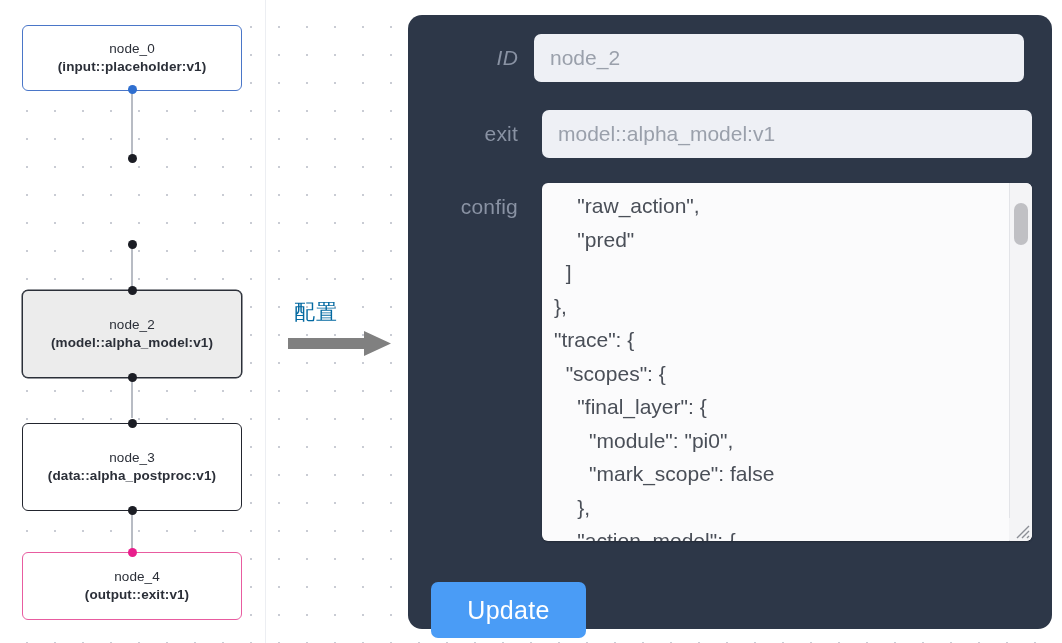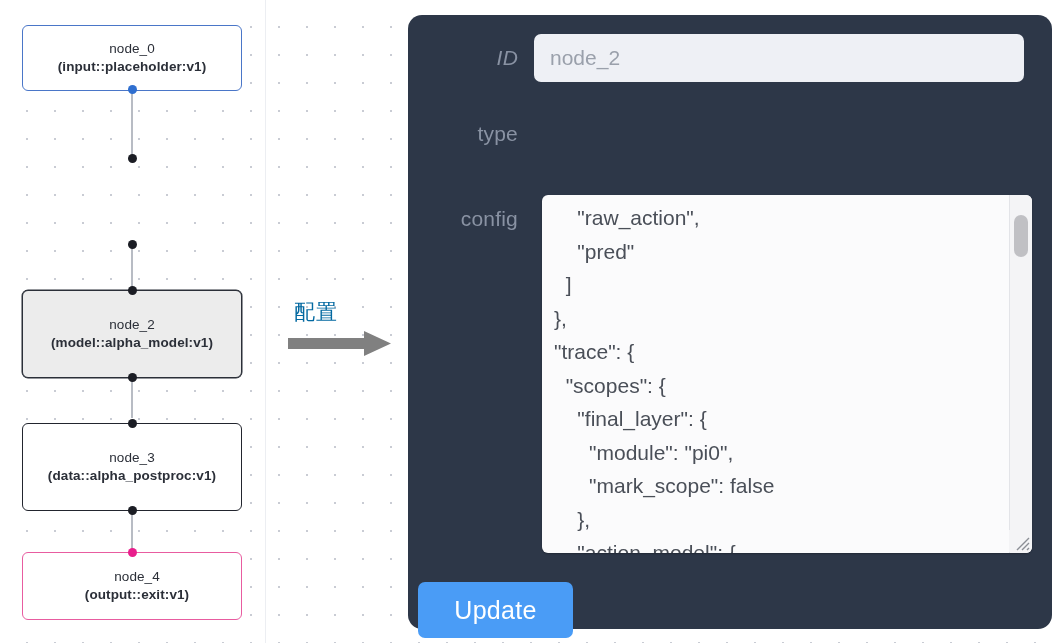--- a/index.html
+++ b/index.html
@@ -123,21 +123,21 @@
   }
 
   #row-id { left: 0; top: 19px; width: 644px; }
   #row-id .field-label { width: 110px; margin-right: 16px; line-height: 48px; font-style: italic; }
   #row-id .text-input { width: 490px; height: 48px; line-height: 48px; }
 
   #row-type { left: 0; top: 95px; width: 644px; }
   #row-type .field-label { width: 110px; margin-right: 24px; line-height: 48px; }
   #row-type .text-input { width: 490px; height: 48px; line-height: 48px; }
 
-  #row-config { left: 0; top: 180px; width: 644px; }
+  #row-config { left: 0; top: 168px; width: 644px; }
   #row-config .field-label { width: 110px; margin-right: 24px; line-height: 48px; }
 
   #config-area {
     position: relative;
     width: 490px;
     height: 358px;
     background: #fbfbfc;
     border-radius: 6px;
     overflow: hidden;
     box-shadow: 0 1px 2px rgba(0,0,0,.25);
@@ -178,21 +178,21 @@
   #config-resize {
     position: absolute;
     right: 1px; bottom: 1px;
     width: 22px; height: 22px;
     background: #f4f4f6;
   }
   #config-resize svg { display:block; }
 
   #update-button {
     position: absolute;
-    left: 10px;
+    left: 23px;
     top: 567px;
     width: 155px;
     height: 56px;
     background: #4a9cf6;
     color: #ffffff;
     border: none;
     border-radius: 7px;
     font-size: 25px;
     font-family: "Liberation Sans", "DejaVu Sans", sans-serif;
     letter-spacing: 0.3px;
@@ -253,21 +253,22 @@
   </div>
 
   <div id="inspector">
 
     <div class="field-row" id="row-id">
       <div class="field-label">ID</div>
       <input class="text-input" id="id-input" type="text" value="node_2" style="">
     </div>
 
     <div class="field-row" id="row-type">
-      <div class="field-label">type</div>
+      <div class="field-label">exit</div>
+      <input class="text-input" id="type-input" type="text" value="model::alpha_model:v1" style="">
     </div>
 
     <div class="field-row" id="row-config">
       <div class="field-label">config</div>
       <div id="config-area">
         <textarea id="config-text" spellcheck="false" style="">    "raw_action",
     "pred"
   ]
 },
 "trace": {

